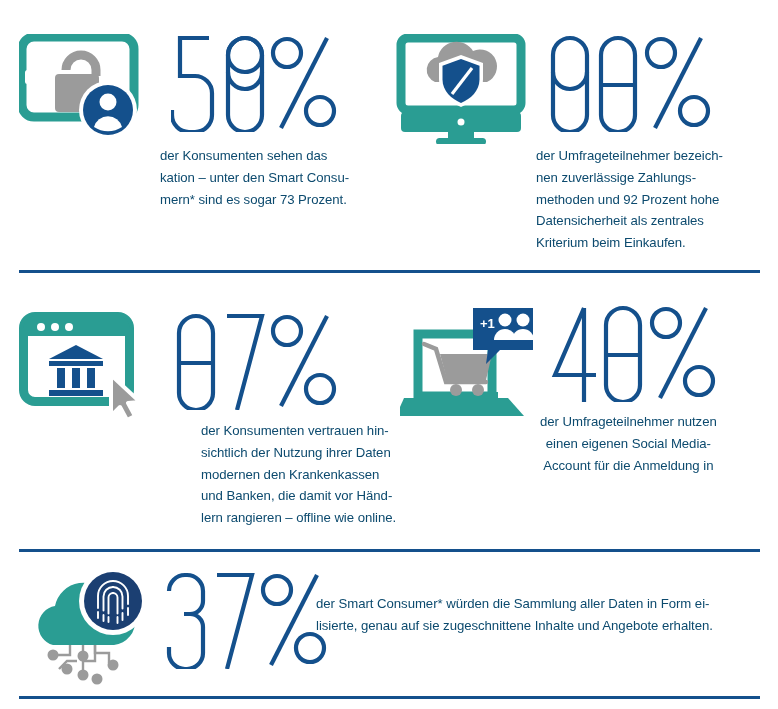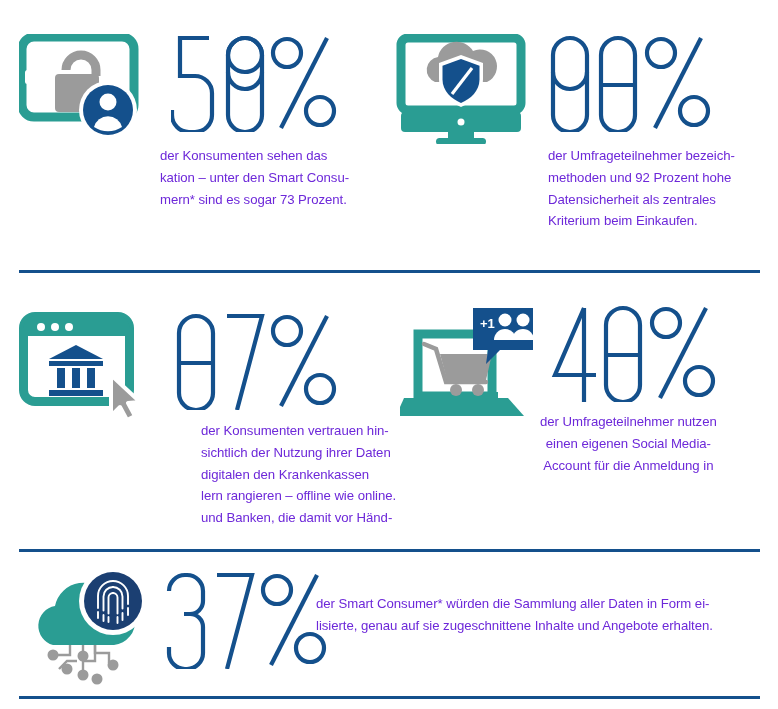--- a/index.html
+++ b/index.html
@@ -53,39 +53,39 @@
     line-height: 1;
     white-space: nowrap;
     -webkit-text-stroke: 0;
   }
 
   
   .num-svg { display: block; }
 
   .body-text {
     position: absolute;
-    color: #6d28d9;
+    color: #0c4a6e;
     font-size: 13.2px;
     line-height: 21.8px;
     letter-spacing: -0.05px;
   }
   .body-text .ln { display: block; white-space: nowrap; }
 
   
   #cell-1 { left: 19px;  top: 34px;  width: 360px; height: 220px; }
   #cell-2 { left: 396px; top: 34px;  width: 365px; height: 220px; }
   #cell-3 { left: 19px;  top: 312px; width: 360px; height: 215px; }
   #cell-4 { left: 400px; top: 306px; width: 360px; height: 215px; }
   #cell-5 { left: 25px;  top: 565px; width: 735px; height: 125px; }
 
   #cell-1 .num-pos  { left: 152px; top: -2px; }
   #cell-1 .text-pos { left: 141px; top: 111px; }
 
   #cell-2 .num-pos  { left: 149px; top: -2px; }
-  #cell-2 .text-pos { left: 152px; top: 111px; }
+  #cell-2 .text-pos { left: 140px; top: 111px; }
 
   #cell-3 .num-pos  { left: 152px; top: -2px; }
   #cell-3 .text-pos { left: 141px; top: 108px; margin-left: 41px; }
 
   #cell-4 .num-pos  { left: 150px; top: -4px; }
   #cell-4 .text-pos { left: 140px; top: 105px; text-align: center; }
 
   #cell-5 .num-pos  { left: 136px; top: 4px; }
   #cell-5 .text-pos { left: 291px; top: 28px; }
 </style>
@@ -175,20 +175,21 @@
 
           <circle cx="116" cy="21" r="14"></circle>
           <circle cx="149" cy="79" r="14"></circle>
           <line x1="156" y1="6" x2="110" y2="96"></line>
         </g>
       </svg>
     </div>
 
     <div class="body-text text-pos">
       <span class="ln">der Umfrageteilnehmer bezeich-</span>
+      <span class="ln">nen zuverlässige Zahlungs-</span>
       <span class="ln">methoden und 92 Prozent hohe</span>
       <span class="ln">Datensicherheit als zentrales</span>
       <span class="ln">Kriterium beim Einkaufen.</span>
     </div>
   </div>
 
   <div class="cell" id="cell-3">
     <div class="icon-wrap">
       <svg width="130" height="110" viewBox="0 0 130 110">
 
@@ -222,23 +223,23 @@
           <circle cx="116" cy="21" r="14"></circle>
           <circle cx="149" cy="79" r="14"></circle>
           <line x1="156" y1="6" x2="110" y2="96"></line>
         </g>
       </svg>
     </div>
 
     <div class="body-text text-pos">
       <span class="ln">der Konsumenten vertrauen hin-</span>
       <span class="ln">sichtlich der Nutzung ihrer Daten</span>
-      <span class="ln">digitalen den Krankenkassen</span>
+      <span class="ln">modernen den Krankenkassen</span>
+      <span class="ln">und Banken, die damit vor Händ-</span>
       <span class="ln">lern rangieren – offline wie online.</span>
-      <span class="ln">und Banken, die damit vor Händ-</span>
     </div>
   </div>
 
   <div class="cell" id="cell-4">
     <div class="icon-wrap">
       <svg width="136" height="112" viewBox="0 0 136 112">
 
         <path d="M18 28 h74 v62 h-74 z" fill="none" stroke="#2a9d93" stroke-width="9"></path>
 
         <path d="M4 92 H108 L124 110 H-4 z" fill="#2a9d93"></path>

